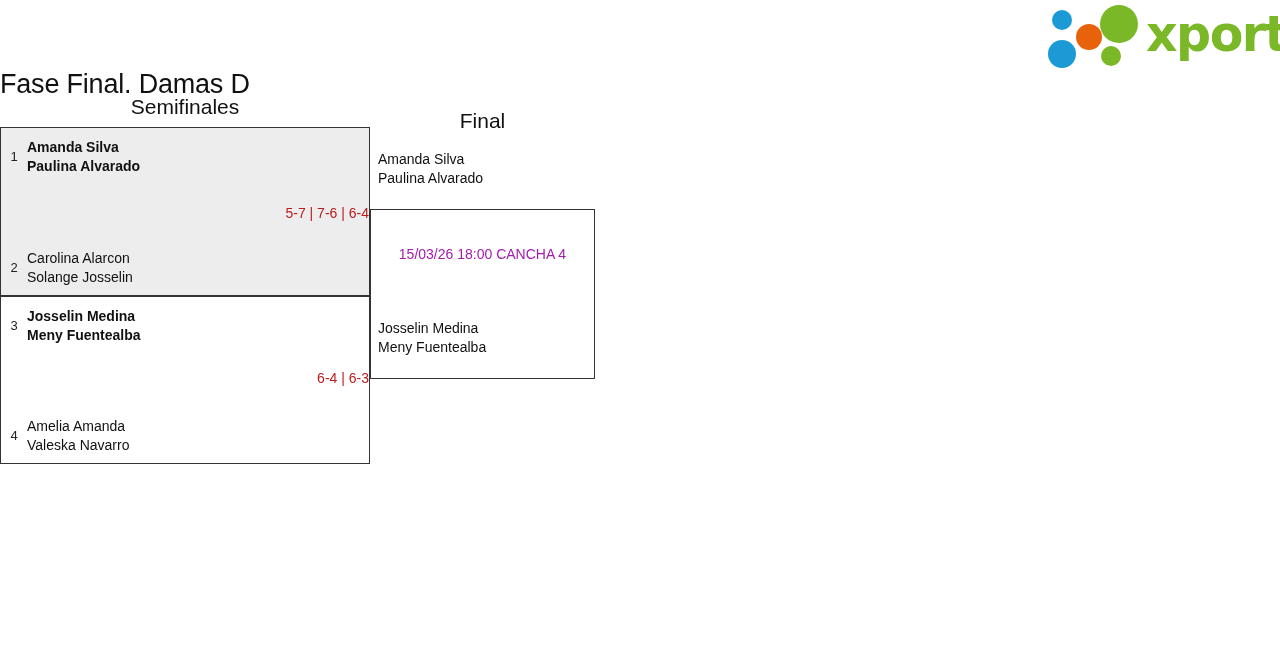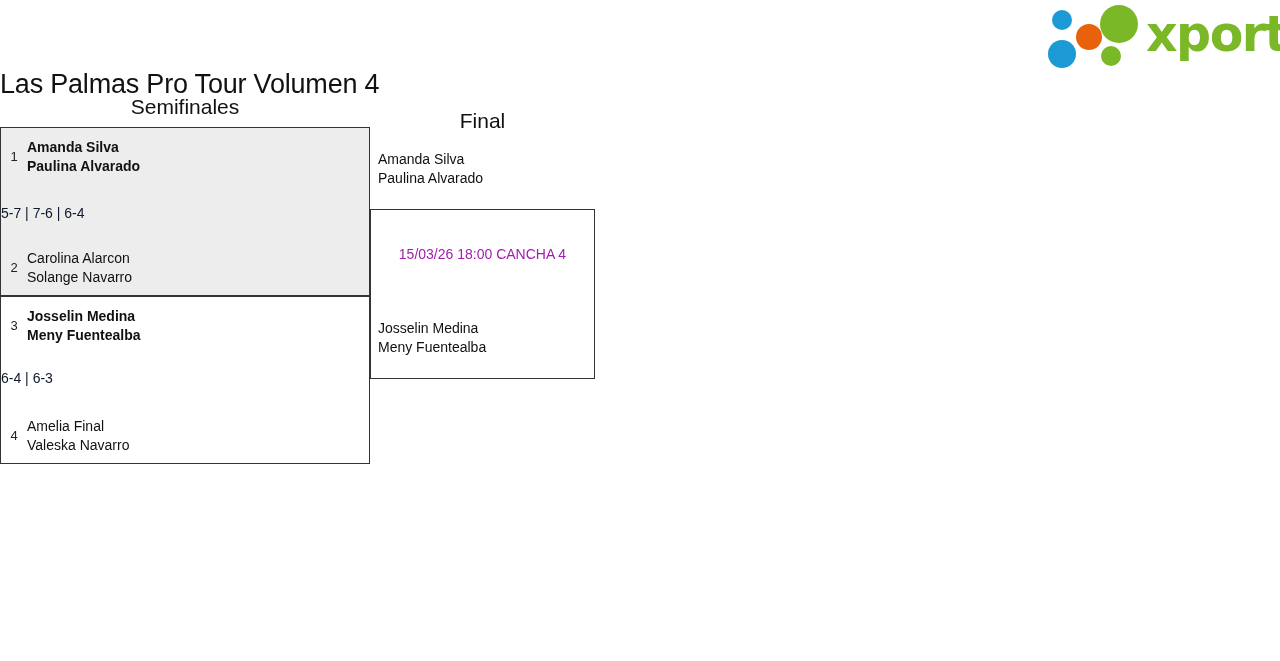--- a/index.html
+++ b/index.html
@@ -110,24 +110,24 @@
 
   .sf1 .team.top    { top: 10px; }
   .sf1 .team.bottom { top: 121px; }
   .sf2 .team.top    { top: 10px; }
   .sf2 .team.bottom { top: 120px; }
 
   .score {
     position: absolute;
     left: 0;
     width: 100%;
-    text-align: left;
+    text-align: right;
     font-size: 14px;
     line-height: 18px;
-    color: #0f172a;
+    color: #b91c1c;
   }
   .sf1 .score { top: 76px; }
   .sf2 .score { top: 72px; }
 
   
   .fin-team {
     position: absolute;
     left: 7px;
     font-size: 14px;
     line-height: 19px;
@@ -147,21 +147,20 @@
     line-height: 18px;
     color: #a21caf;
   }
 </style>
 </head>
 <body>
 
 <div class="page-header">
 
   <div class="title-block">
-    <span class="title-line">Las Palmas Pro Tour Volumen 4</span>
     <span class="title-line">Fase Final. Damas D</span>
   </div>
 
   <div class="logo">
     <svg width="104" height="66" viewBox="0 0 104 66">
       <circle cx="22" cy="16" r="10" fill="#1c9ad6"></circle>
       <circle cx="22" cy="50" r="14" fill="#1c9ad6"></circle>
       <circle cx="49" cy="33" r="13" fill="#e8620c"></circle>
       <circle cx="79" cy="20" r="19" fill="#7ab828"></circle>
       <circle cx="71" cy="52" r="10" fill="#7ab828"></circle>
@@ -179,34 +178,34 @@
   <div class="match-box sf1 shaded">
     <div class="team top">
       <span class="seed">1</span>
       <span class="names winner">Amanda Silva
 Paulina Alvarado</span>
     </div>
     <div class="score">5-7 | 7-6 | 6-4</div>
     <div class="team bottom">
       <span class="seed">2</span>
       <span class="names">Carolina Alarcon
-Solange Navarro</span>
+Solange Josselin</span>
     </div>
   </div>
 
   <div class="match-box sf2">
     <div class="team top">
       <span class="seed">3</span>
       <span class="names winner">Josselin Medina
 Meny Fuentealba</span>
     </div>
     <div class="score">6-4 | 6-3</div>
     <div class="team bottom">
       <span class="seed">4</span>
-      <span class="names">Amelia Final
+      <span class="names">Amelia Amanda
 Valeska Navarro</span>
     </div>
   </div>
 
   <div class="match-box fin">
     <div class="fin-team top">Amanda Silva
 Paulina Alvarado</div>
     <div class="fin-info">15/03/26 18:00 CANCHA 4</div>
     <div class="fin-team bottom">Josselin Medina
 Meny Fuentealba</div>

